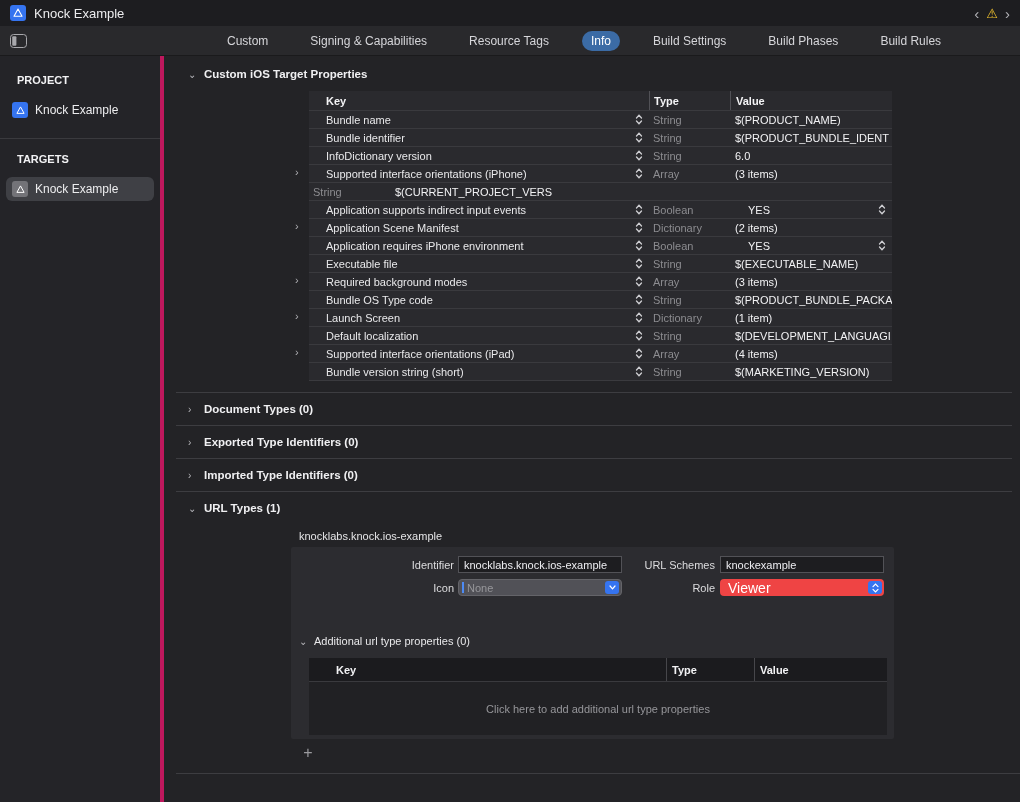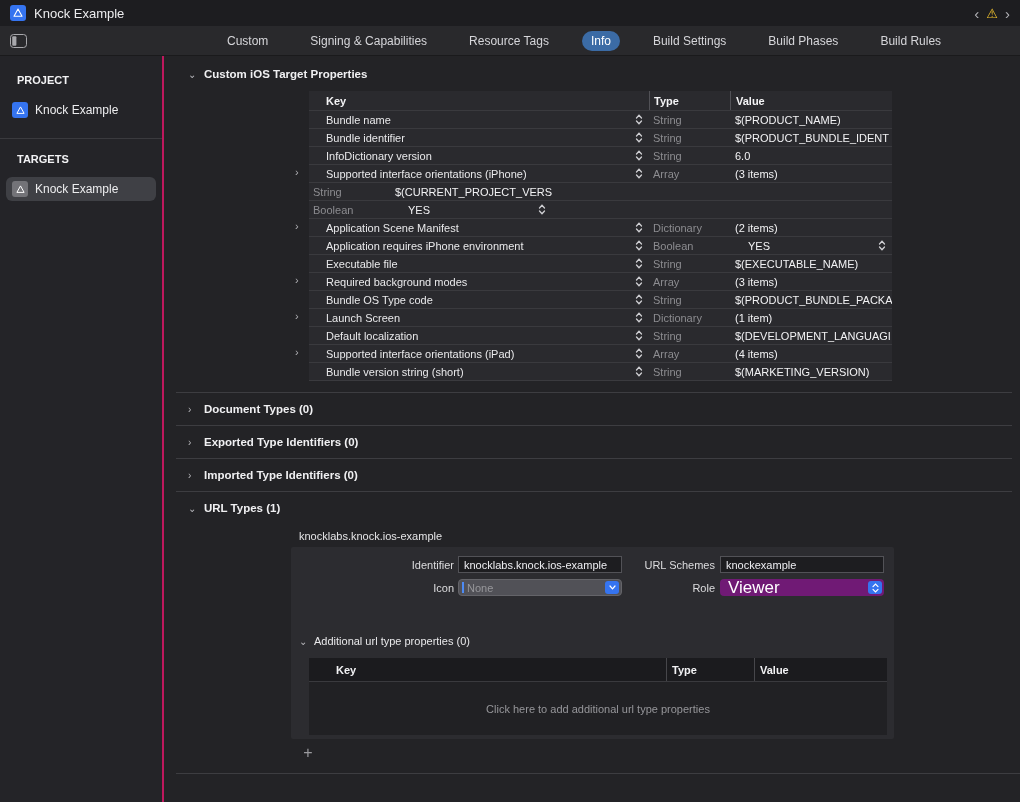--- a/index.html
+++ b/index.html
@@ -18,21 +18,21 @@
 
   
   .tabbar { height:30px; background:#29292c; border-bottom:1px solid #1a1a1c; position:relative; display:flex; align-items:center; }
   .sidebar-toggle { position:absolute; left:10px; top:8px; }
   .tabs { display:flex; gap:24px; margin-left:218px; align-items:center; }
   .tab { font-size:12px; color:#d6d6da; padding:3px 9px; border-radius:10px; white-space:nowrap; cursor:default; }
   .tab.active { background:#3b6ba5; color:#fff; }
 
   
   .main { display:flex; height:746px; }
-  .sidebar { width:164px; background:#242428; border-right:2px solid #be185d; padding-top:18px; flex:none; }
+  .sidebar { width:164px; background:#242428; border-right:4px solid #be185d; padding-top:18px; flex:none; }
   .side-header { font-size:11px; font-weight:bold; color:#f2f2f4; padding:0 17px; }
   .side-item { display:flex; align-items:center; gap:7px; margin:12px 6px 0; padding:4px 6px; border-radius:6px; font-size:12px; color:#ececee; }
   .side-item.selected { background:#3f4045; }
   .mini-icon { width:16px; height:16px; border-radius:3px; display:flex; align-items:center; justify-content:center; flex:none; }
   .mini-icon.blue { background:#3574f0; }
   .mini-icon.gray { background:#737378; }
   .side-divider { border-top:1px solid #3a3a3e; margin:16px 0 14px; }
 
   .content { flex:1; position:relative; overflow:hidden; padding-top:12px; }
   .sec-head { display:flex; align-items:center; gap:8px; margin-left:24px; font-size:11.5px; font-weight:bold; color:#f0f0f2; }
@@ -68,21 +68,21 @@
   .card { margin:5px 0 0 127px; width:603px; height:192px; background:#2c2c30; position:relative; border-radius:2px; }
   .imgbox { position:absolute; left:4px; top:8px; width:63px; height:75px; border:2px solid #919195; border-radius:9px; display:flex; align-items:center; justify-content:center; }
   .imgbox svg { position:absolute; }
   .imgbox .nolabel { position:relative; font-size:9px; line-height:1.25; color:#dcdcde; text-align:center; text-shadow:0 0 2px #2c2c30; }
   .flabel { position:absolute; font-size:11px; color:#dcdcde; text-align:right; }
   .tfield { position:absolute; height:17px; background:#1d1d20; border:1px solid #525257; font-size:11px; color:#ededf1; display:flex; align-items:center; padding-left:5px; white-space:nowrap; overflow:hidden; }
   .combo { position:absolute; height:17px; background:#515157; border:1px solid #646469; border-radius:4px; display:flex; align-items:center; font-size:11px; overflow:hidden; }
   .combo .caret { width:2px; height:11px; background:#4d8bf5; margin:0 3px 0 3px; flex:none; }
   .combo .ph { color:#97979b; flex:1; }
   .combo-btn { width:14px; height:13px; border-radius:3px; background:#3574f0; margin-right:2px; display:flex; align-items:center; justify-content:center; flex:none; }
-  .popup { position:absolute; height:17px; background:#701a75; border-radius:4px; display:flex; align-items:center; font-size:17px; color:#fff; padding-left:8px; }
+  .popup { position:absolute; height:17px; background:#ef4444; border-radius:4px; display:flex; align-items:center; font-size:14px; color:#fff; padding-left:8px; }
   .popup .popup-btn { margin-left:auto; width:14px; height:13px; border-radius:3px; background:#3574f0; margin-right:2px; display:flex; align-items:center; justify-content:center; flex:none; }
   .add-head { position:absolute; left:8px; top:88px; display:flex; align-items:center; gap:7px; font-size:11px; color:#e8e8ea; }
   .itable { position:absolute; left:18px; top:111px; width:578px; font-size:11px; }
   .ithead { display:flex; height:24px; align-items:stretch; background:#1b1b1e; border-bottom:1px solid #3a3a3e; font-weight:bold; color:#f2f2f4; }
   .ithead > div { display:flex; align-items:center; }
   .ih-key { width:357px; padding-left:27px; }
   .ih-type { width:88px; padding-left:5px; border-left:1px solid #47474b; }
   .ih-val { width:133px; padding-left:5px; border-left:1px solid #47474b; }
   .itbody { height:53px; background:#212124; display:flex; align-items:center; justify-content:center; color:#96969a; font-size:11px; }
 
@@ -240,20 +240,29 @@
 
     <div class="c-type">String</div>
     <div class="c-val">
       <span class="txt">$(CURRENT_PROJECT_VERS</span>
 
     </div>
   </div>
 
   <div class="prow bool">
 
+    <div class="c-key">
+      <span class="txt">Application supports indirect input events</span>
+      <span class="stepper">
+        <svg width="8" height="11" viewBox="0 0 8 11">
+                    <path d="M1.5 4 L4 1.3 L6.5 4" fill="none" stroke="#cfcfd3" stroke-width="1.3" stroke-linecap="round"></path>
+                    <path d="M1.5 7 L4 9.7 L6.5 7" fill="none" stroke="#cfcfd3" stroke-width="1.3" stroke-linecap="round"></path>
+                  </svg>
+      </span>
+    </div>
     <div class="c-type">Boolean</div>
     <div class="c-val">
       <span class="txt">YES</span>
       <span class="stepper vstep">
         <svg width="8" height="11" viewBox="0 0 8 11">
                     <path d="M1.5 4 L4 1.3 L6.5 4" fill="none" stroke="#cfcfd3" stroke-width="1.3" stroke-linecap="round"></path>
                     <path d="M1.5 7 L4 9.7 L6.5 7" fill="none" stroke="#cfcfd3" stroke-width="1.3" stroke-linecap="round"></path>
                   </svg>
       </span>
     </div>

